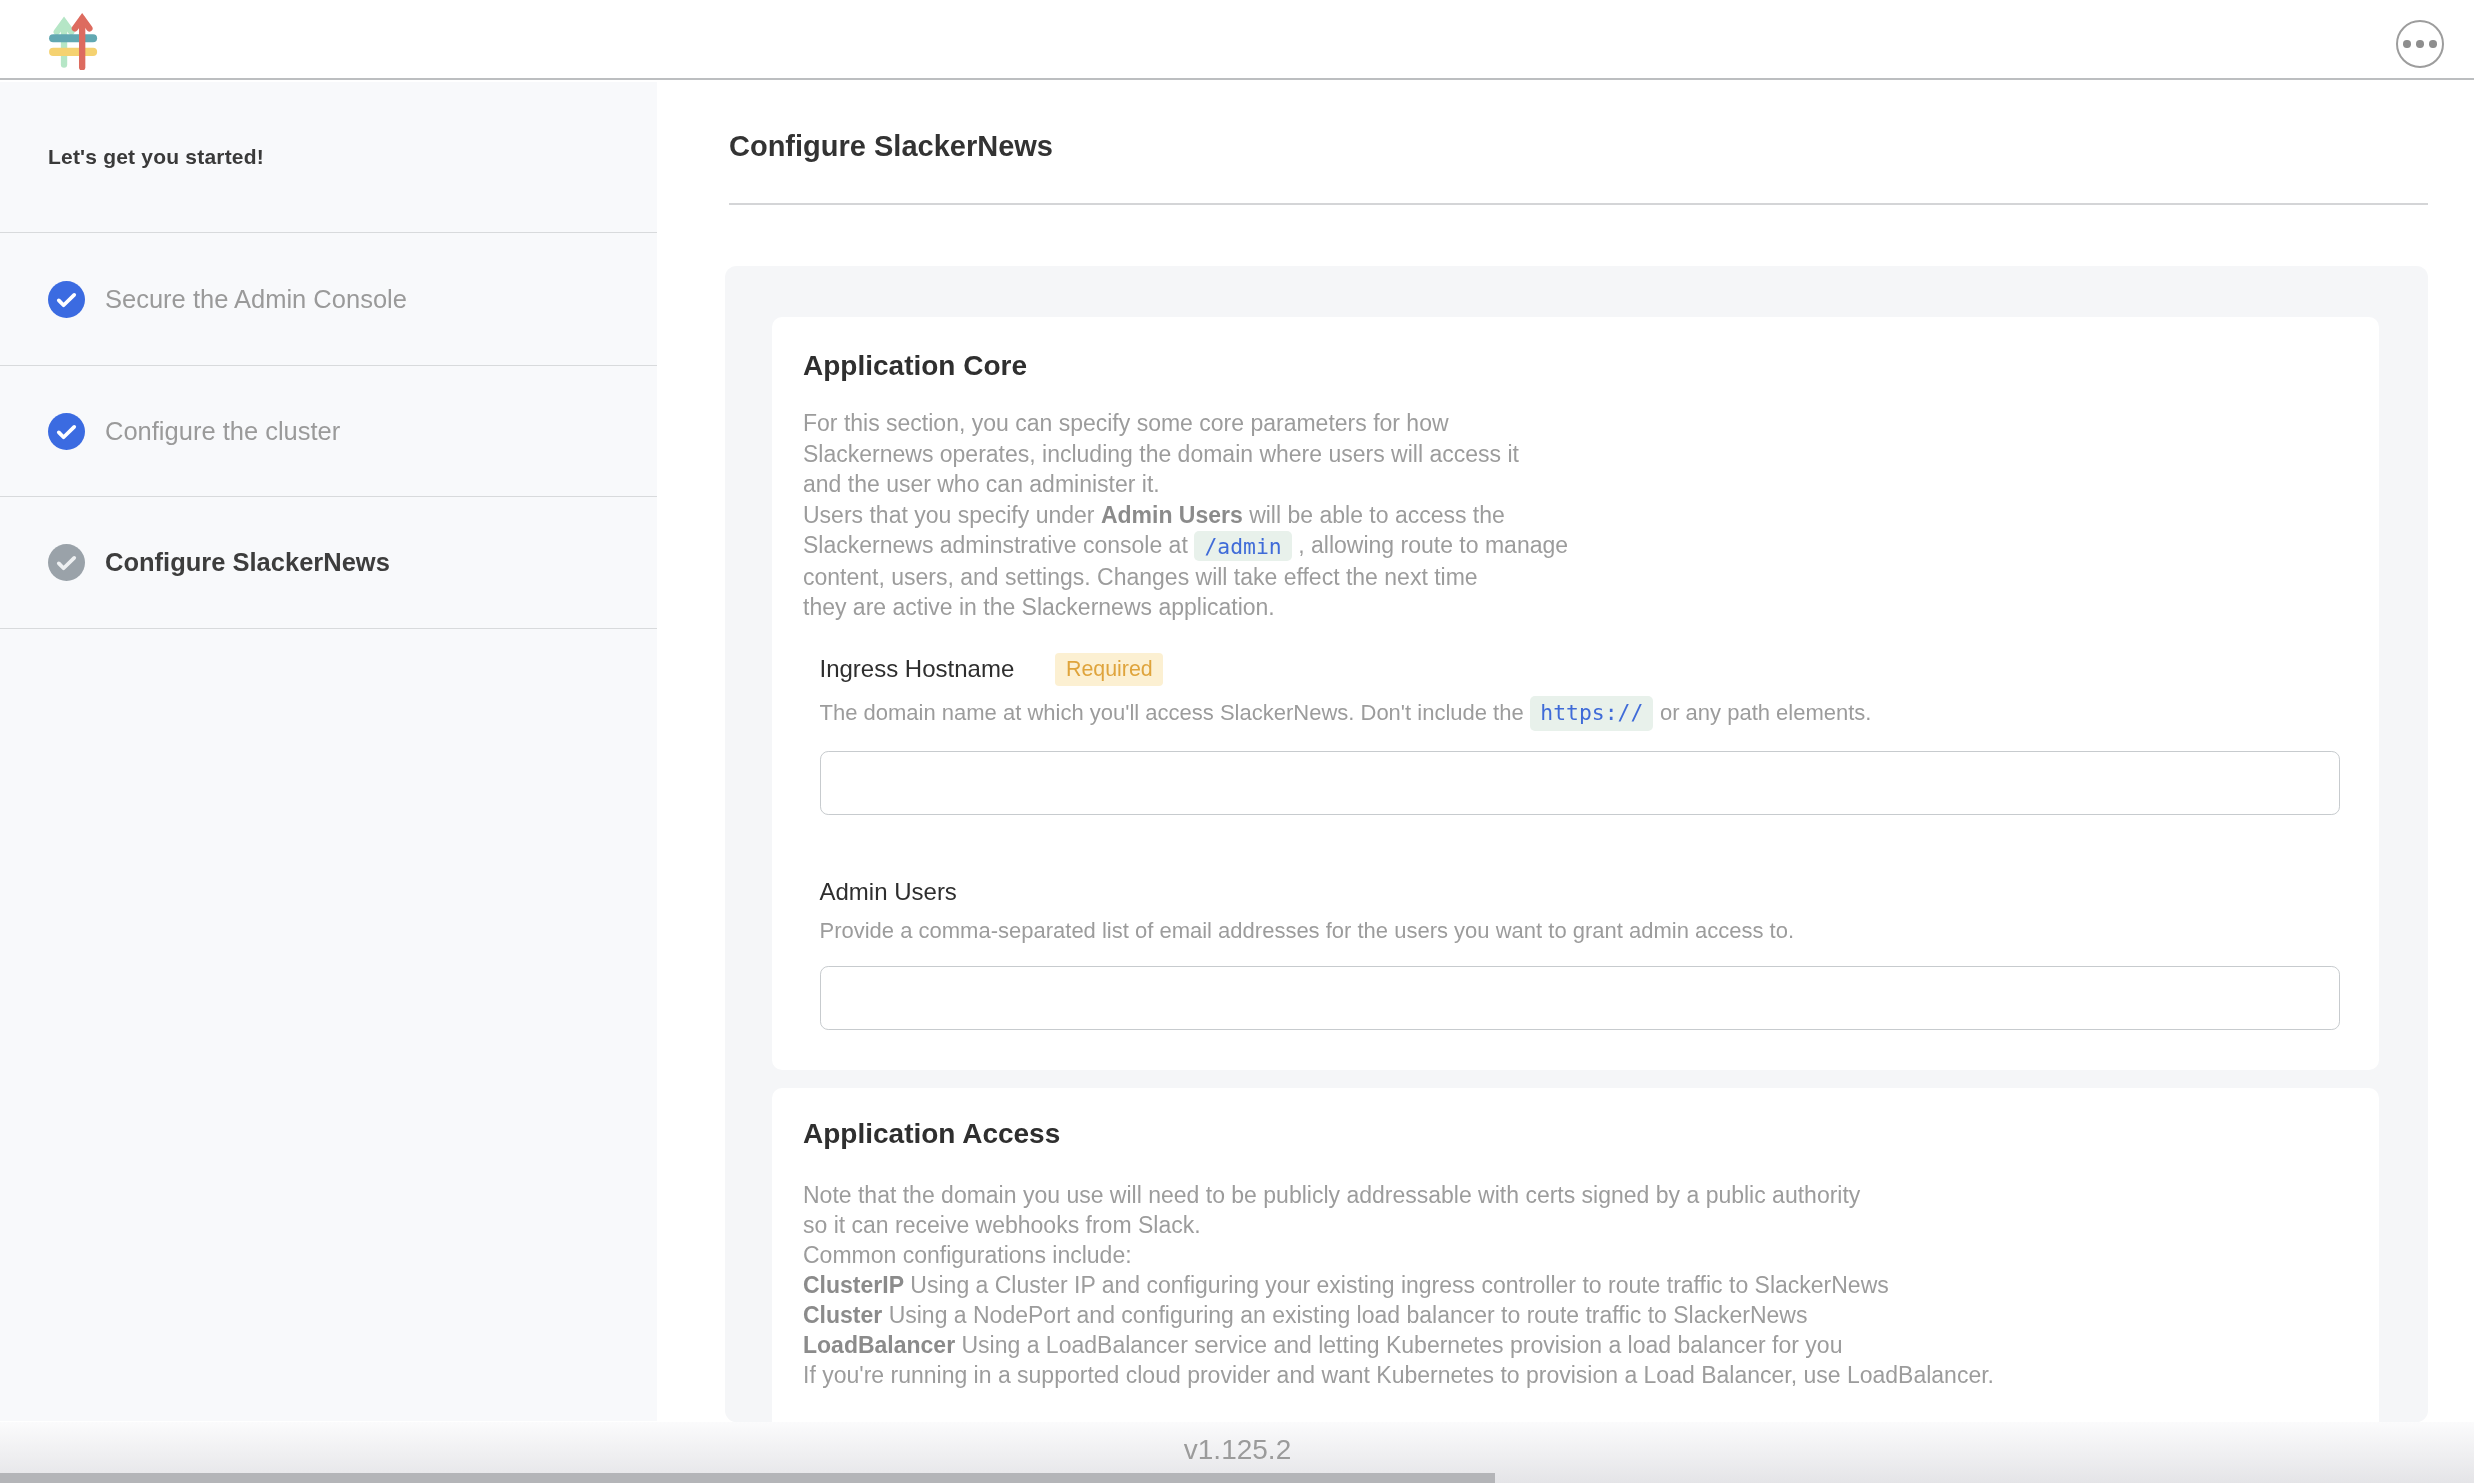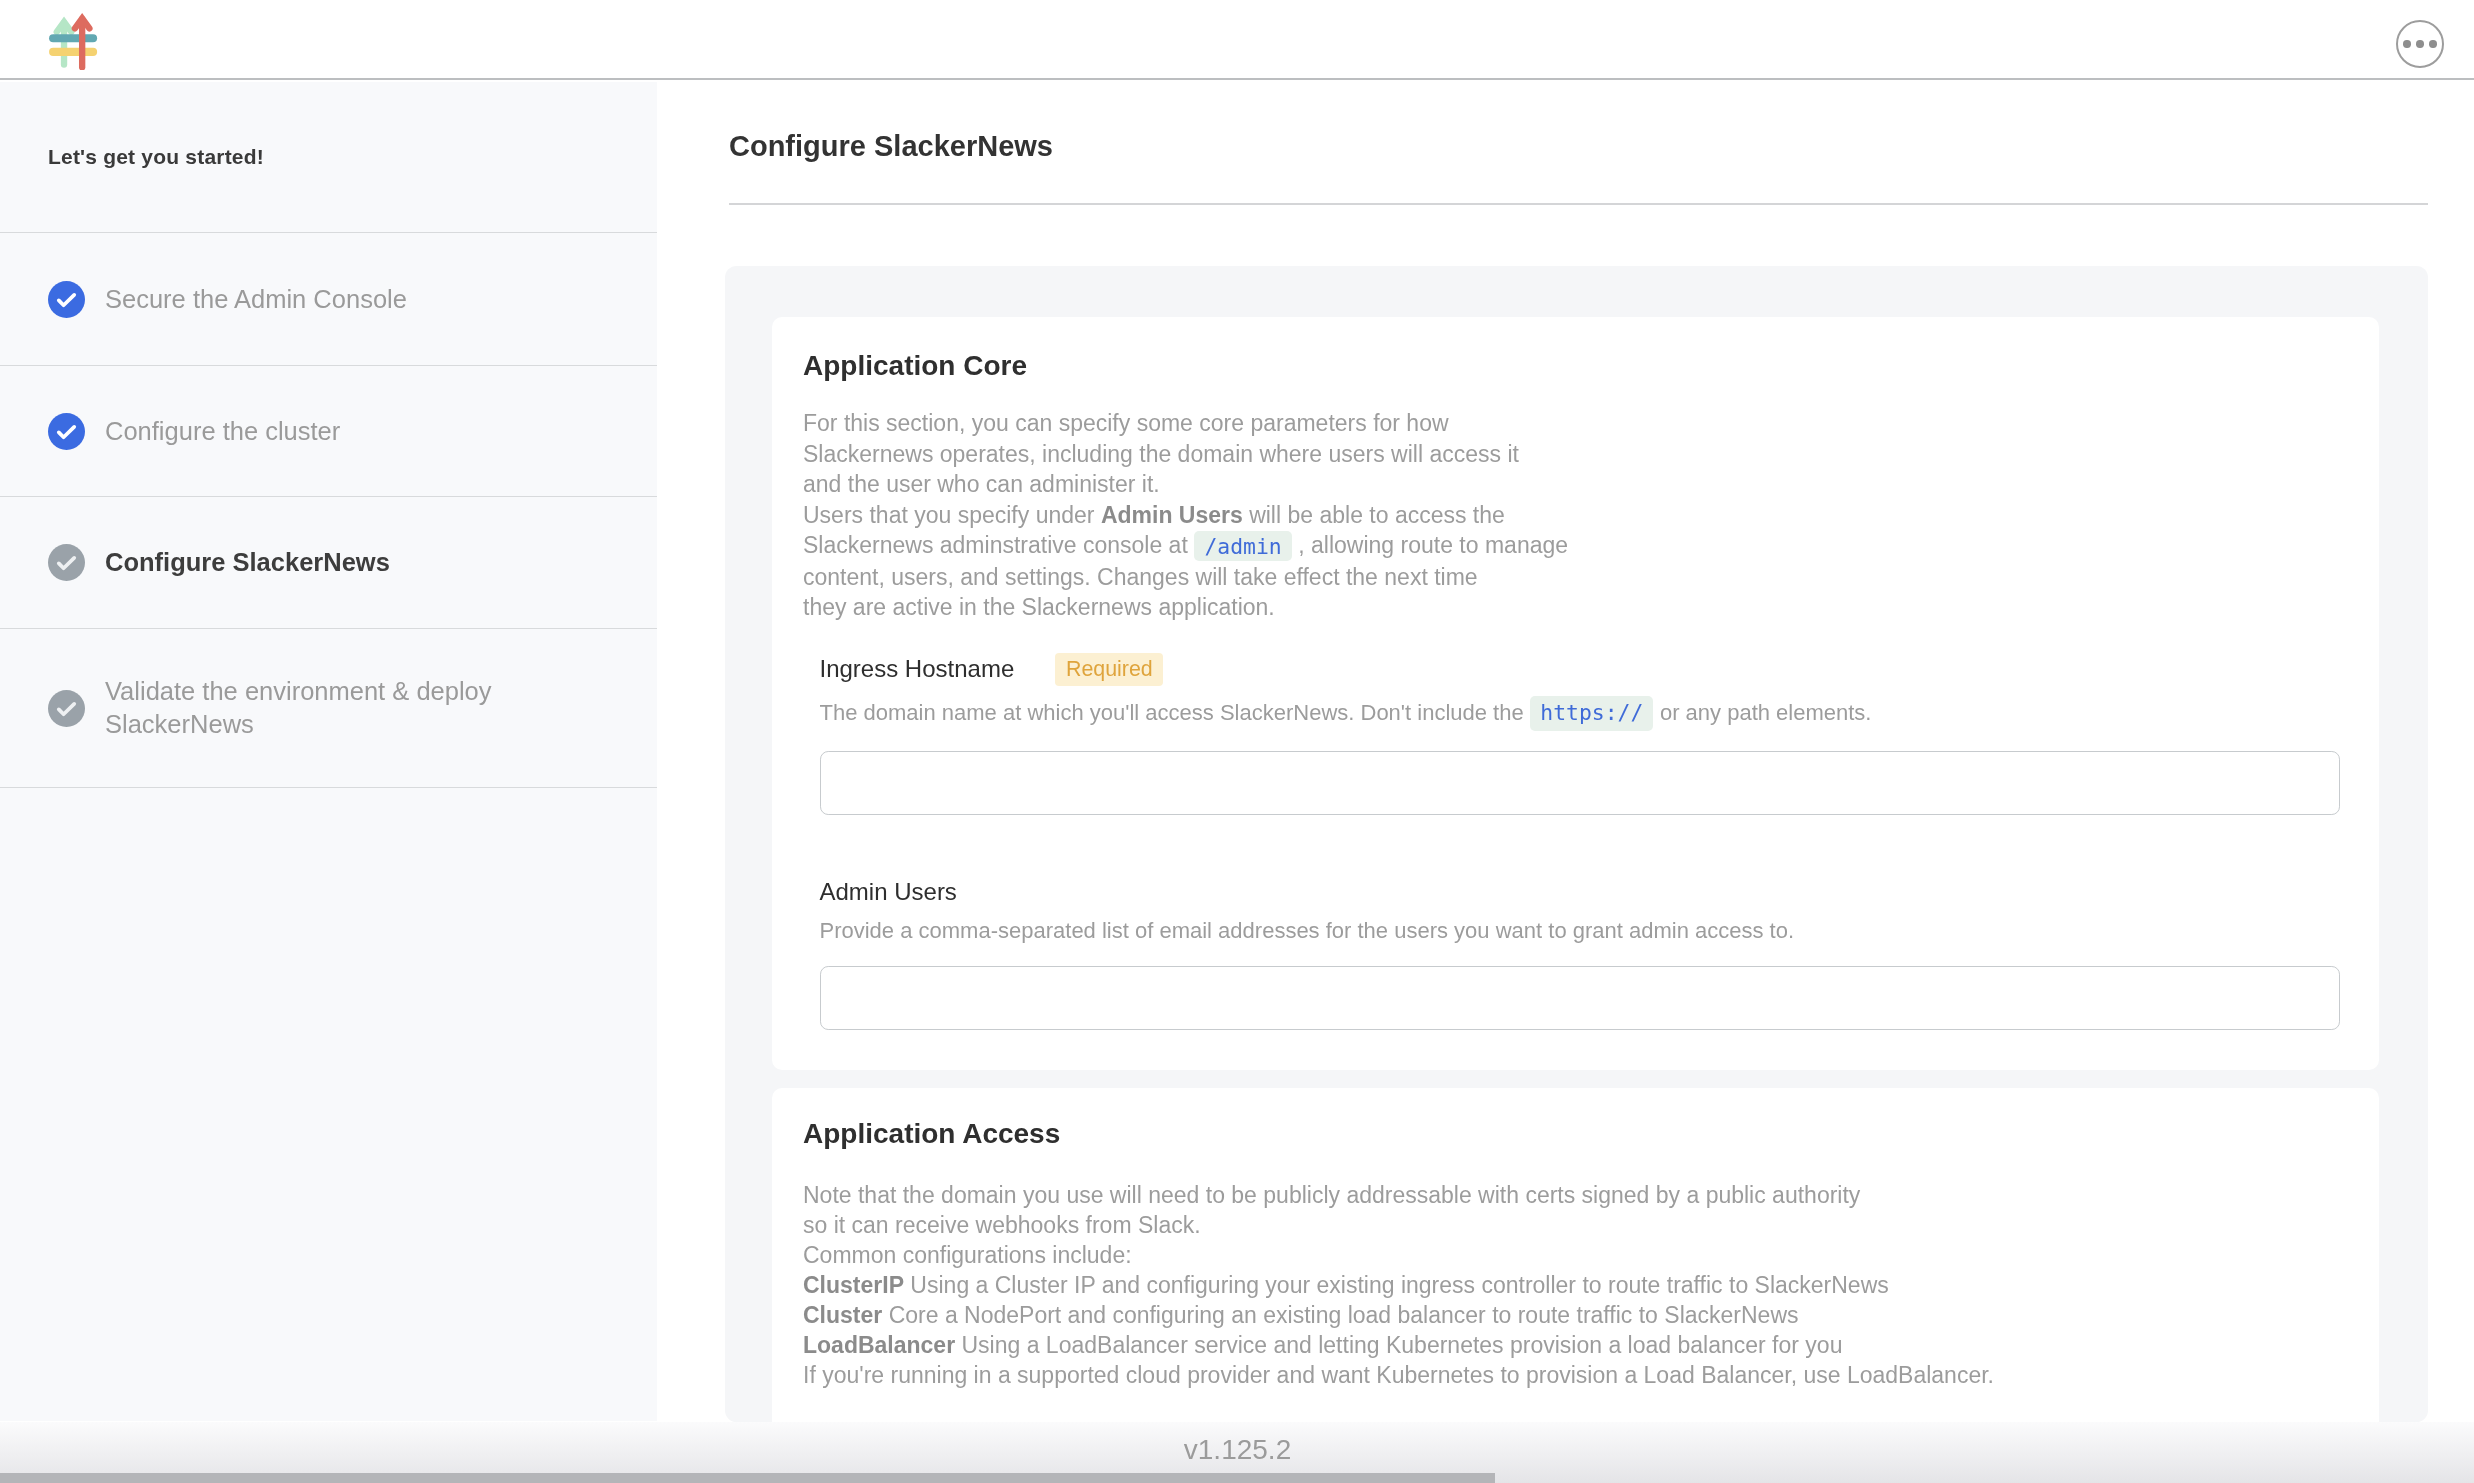--- a/index.html
+++ b/index.html
@@ -126,27 +126,20 @@
     </div>
 
     <div class="step step-3 current">
       <svg class="check" viewBox="0 0 24 24" aria-hidden="true">
         <circle cx="12" cy="12" r="12" fill="#9aa2a9"></circle>
         <path d="M7 12.6l3.1 3.1L17 9" fill="none" stroke="#eef0f2" stroke-width="2.4" stroke-linecap="round" stroke-linejoin="round"></path>
       </svg>
       <span class="step-label">Configure SlackerNews</span>
     </div>
 
-    <div class="step step-4">
-      <svg class="check" viewBox="0 0 24 24" aria-hidden="true">
-        <circle cx="12" cy="12" r="12" fill="#9aa2a9"></circle>
-        <path d="M7 12.6l3.1 3.1L17 9" fill="none" stroke="#eef0f2" stroke-width="2.4" stroke-linecap="round" stroke-linejoin="round"></path>
-      </svg>
-      <span class="step-label">Validate the environment &amp; deploy SlackerNews</span>
-    </div>
   </aside>
 
   <main>
     <h2 class="main-title">Configure SlackerNews</h2>
     <div class="main-divider"></div>
 
     <div class="panel">
 
       <section class="card card-core">
         <h3 class="card-heading">Application Core</h3>
@@ -184,21 +177,21 @@
         </div>
       </section>
 
       <section class="card card-access">
         <h3 class="card-heading">Application Access</h3>
         <div class="para para-access">
           <div class="line">Note that the domain you use will need to be publicly addressable with certs signed by a public authority</div>
           <div class="line">so it can receive webhooks from Slack.</div>
           <div class="line">Common configurations include:</div>
           <div class="line"><span class="b">ClusterIP</span><span> Using a Cluster IP and configuring your existing ingress controller to route traffic to SlackerNews</span></div>
-          <div class="line"><span class="b">Cluster</span><span> Core a NodePort and configuring an existing load balancer to route traffic to SlackerNews</span></div>
+          <div class="line"><span class="b">Cluster</span><span> Using a NodePort and configuring an existing load balancer to route traffic to SlackerNews</span></div>
           <div class="line"><span class="b">LoadBalancer</span><span> Using a LoadBalancer service and letting Kubernetes provision a load balancer for you</span></div>
           <div class="line">If you're running in a supported cloud provider and want Kubernetes to provision a Load Balancer, use LoadBalancer.</div>
         </div>
       </section>
     </div>
   </main>
 
   <footer class="footer">
     <span class="version">v1.125.2</span>
   </footer>

